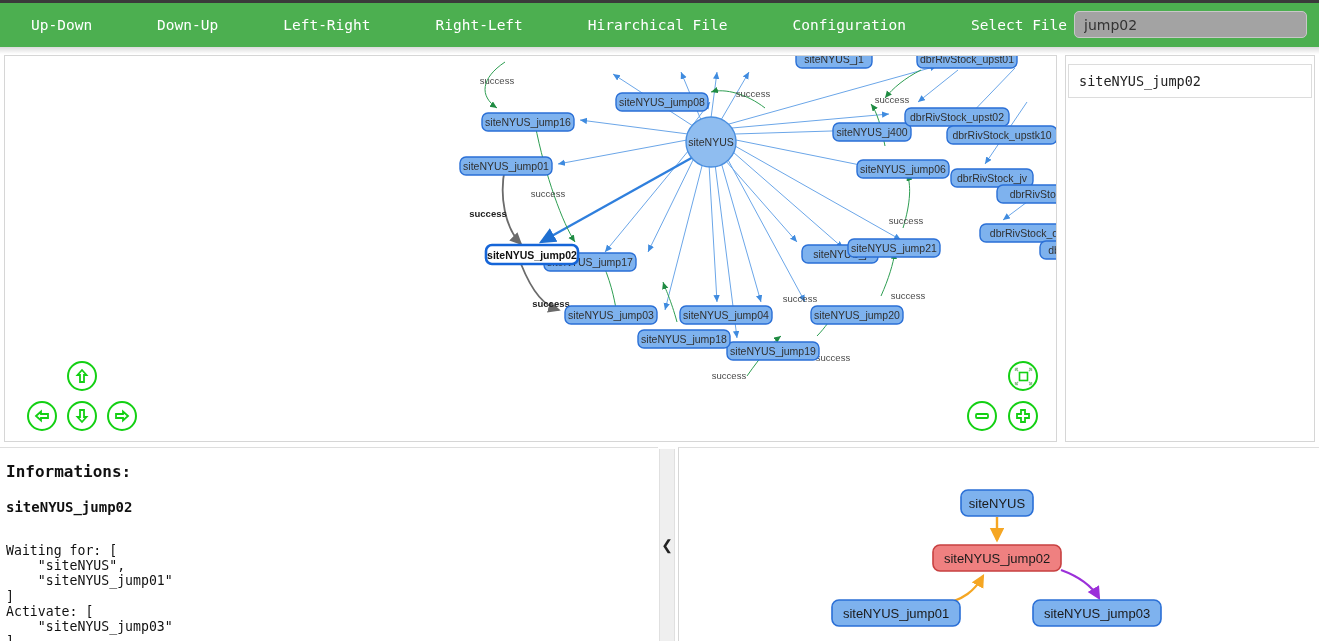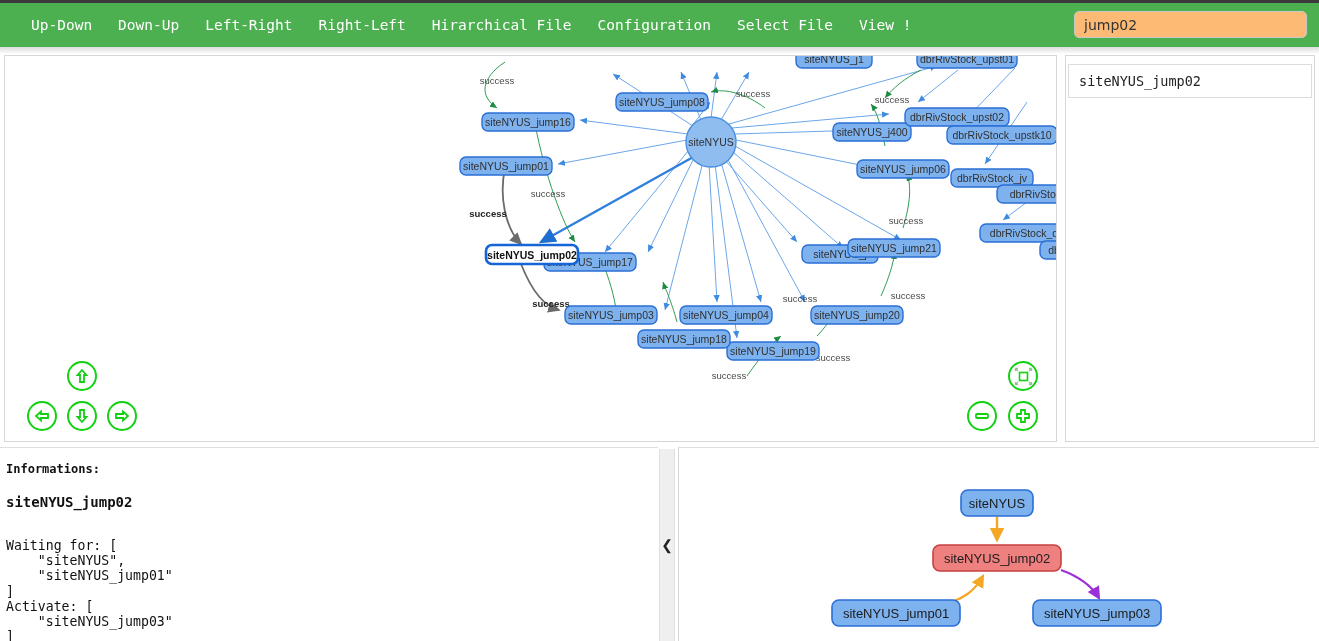--- a/index.html
+++ b/index.html
@@ -12,41 +12,41 @@
   }
 
   
   #navbar {
     position: absolute; left: 0; top: 0;
     width: 1319px; height: 47px;
     background: #4caf50;
     border-top: 3px solid #3a3a3a;
     display: flex; align-items: center;
   }
-  .nav-items { display: flex; align-items: center; padding-left: 18px; }
+  .nav-items { display: flex; align-items: center; padding-left: 18px; gap: 39px; }
   .nav-item {
     color: #ffffff;
     font-family: "DejaVu Sans Mono", monospace;
     font-size: 14.5px;
     padding: 6px 13px;
     white-space: nowrap;
     cursor: pointer;
   }
 
   #search-wrap { position: absolute; right: 12px; top: 8px; }
   #search-input {
     width: 233px; height: 27px;
     border: 1px solid #c8c8c8;
     border-radius: 5px;
     padding: 2px 9px;
     font-family: "DejaVu Sans", sans-serif;
     font-size: 14px;
     color: #333;
     outline: none;
-    background: #fdba74;
+    background: #a3a3a3;
   }
 
   
   #nav-shadow {
     position: absolute; left: 0; top: 47px;
     width: 1319px; height: 7px;
     background: linear-gradient(to bottom, rgba(0,0,0,0.14), rgba(0,0,0,0));
   }
 
   
@@ -79,21 +79,21 @@
   #info-panel {
     position: absolute; left: 0px; top: 447px;
     width: 658px; height: 194px;
     background: #ffffff;
     border-top: 1px solid #dedede;
     padding: 14px 0 0 6px;
     overflow: hidden;
   }
   .info-head {
     font-family: "DejaVu Sans Mono", monospace;
-    font-size: 12px; font-weight: bold; color: #111;
+    font-size: 16px; font-weight: bold; color: #111;
     margin: 0 0 18px 0;
   }
   .info-node {
     font-family: "DejaVu Sans Mono", monospace;
     font-size: 14px; font-weight: bold; color: #111;
     margin: 0 0 28px 0;
   }
   .info-body {
     font-family: "DejaVu Sans Mono", monospace;
     font-size: 13.2px; color: #111;

